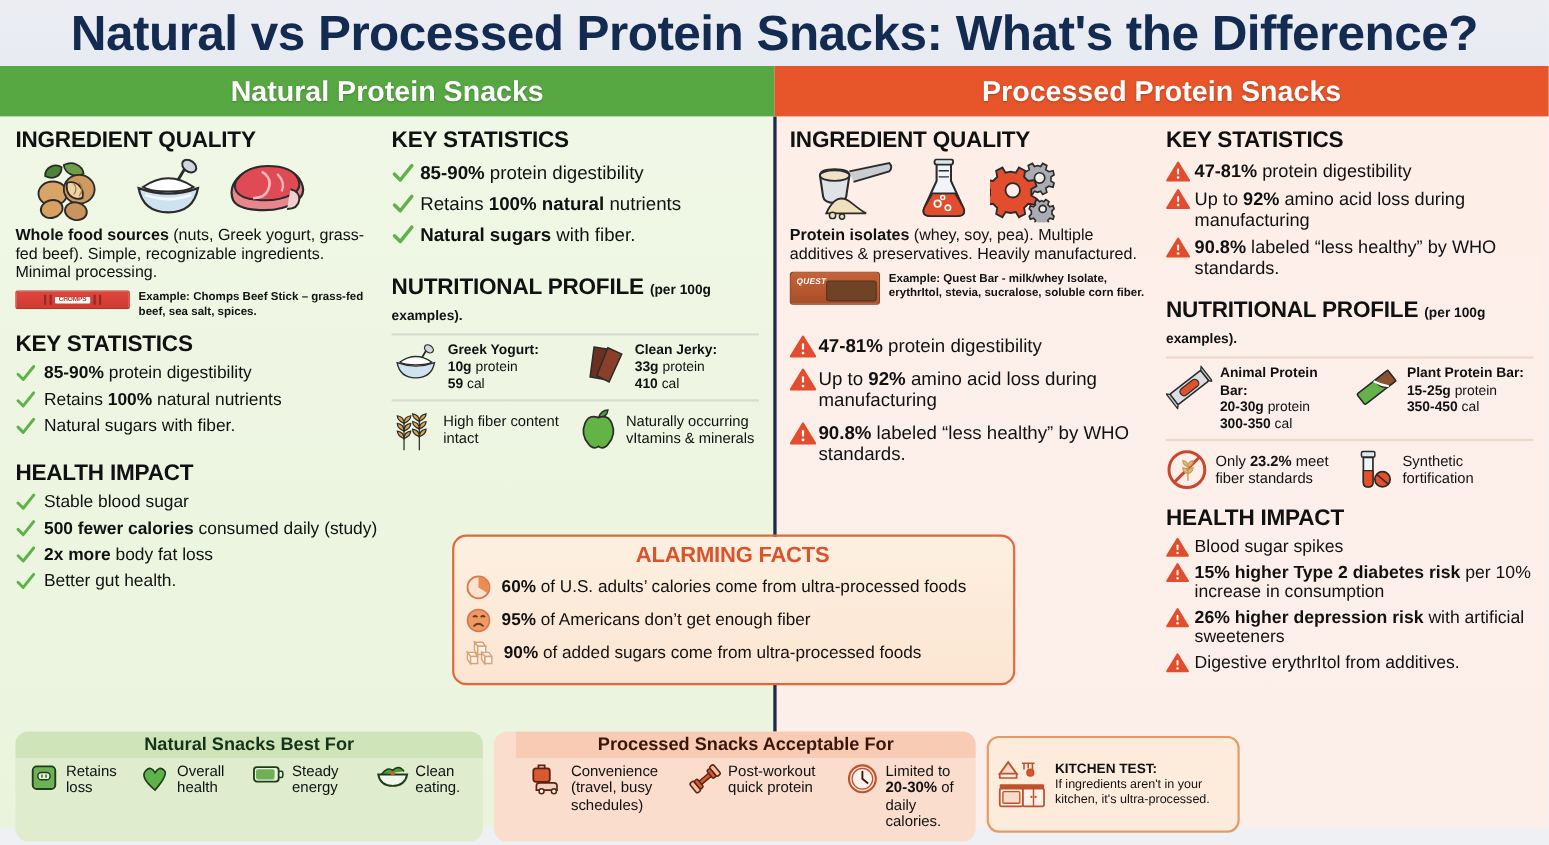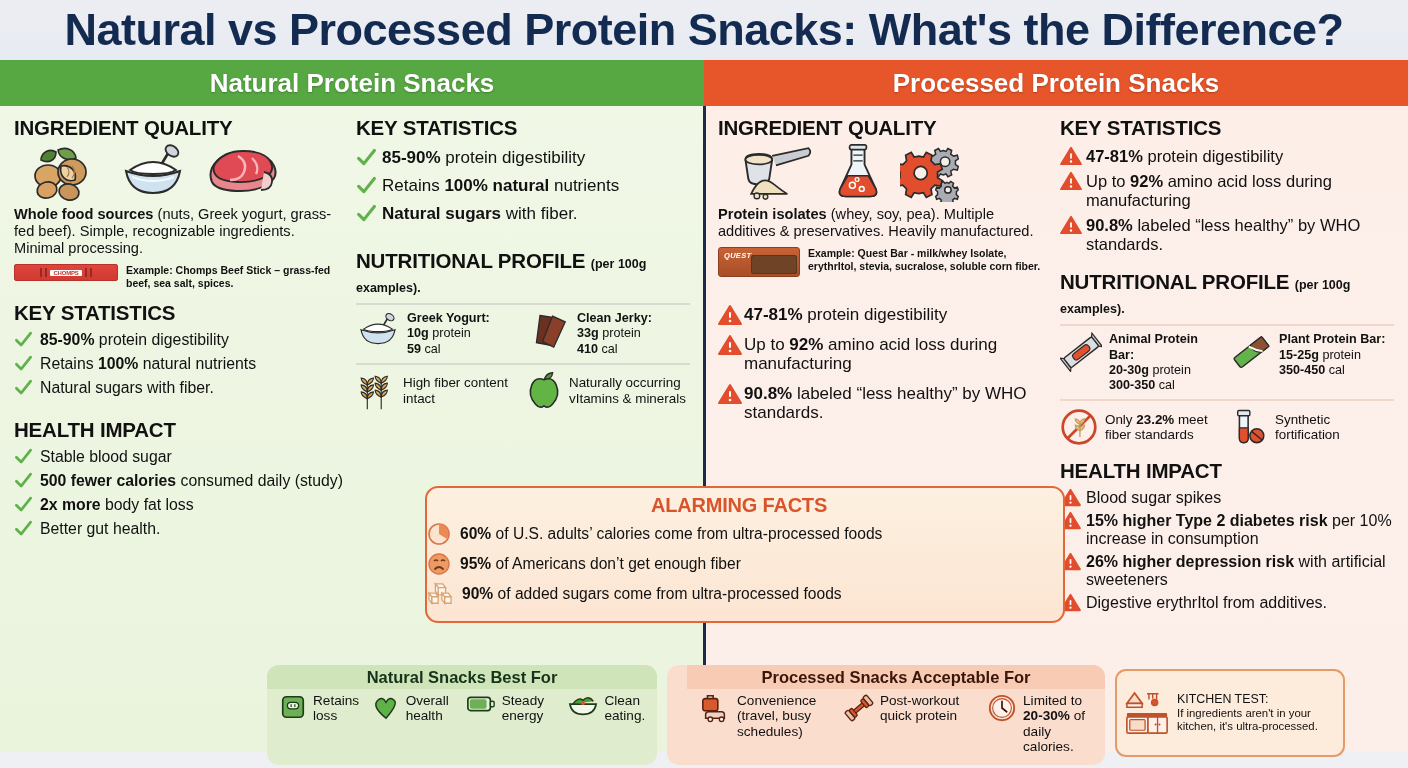--- a/index.html
+++ b/index.html
@@ -107,24 +107,24 @@
   .nutri .cell .t .hd { font-weight: 800; }
   .nutri .cell .t b { font-weight: 800; }
 
   .fact2 { display: flex; gap: 6px; margin-top: 2px; }
   .fact2 .cell { display: flex; gap: 7px; width: 50%; align-items: center; }
   .fact2 .cell .t { font-size: 13.4px; line-height: 1.16; }
   .fact2 .cell .t b { font-weight: 800; }
 
   
   .alarm {
-    position: absolute; left: 425px; top: 486px; width: 640px; height: 137px;
+    position: absolute; left: 411px; top: 486px; width: 512px; height: 137px;
     background: linear-gradient(180deg,#fdf0e0,#fce5d2);
     border: 2.5px solid #e2683a; border-radius: 13px; z-index: 6;
-    padding: 6px 12px 0 0;
+    padding: 6px 12px 0 10px;
   }
   .alarm h3 {
     text-align: center; font-size: 20px; font-weight: 800; color: #d9532b;
     letter-spacing: -.2px; margin-bottom: 2px;
   }
   .alarm .arow {
     display: flex; align-items: center; gap: 9px;
     font-size: 15.6px; line-height: 1.1; padding: 3px 0;
   }
   .alarm .arow b { font-weight: 800; }
@@ -141,32 +141,32 @@
   .bcard { border-radius: 12px; overflow: hidden; }
   .bcard .bhd {
     text-align: center; font-weight: 800; font-size: 16.5px;
     padding: 3px 0 2px;
   }
   .bcard .bbody { display: flex; gap: 10px; padding: 4px 10px 0 12px; }
   .bitem { display: flex; gap: 6px; align-items: flex-start; }
   .bitem .t { font-size: 13.6px; line-height: 1.13; }
   .bitem .t b { font-weight: 800; }
 
-  .bcard.green { width: 390px; background: #dfeccd; margin-left: 253px; }
+  .bcard.green { width: 425px; background: #dfeccd; }
   .bcard.green .bhd { background: #cfe4b8; color: #15331a; }
   .bcard.orange { width: 438px; background: #fbddcd; padding-left: 20px; }
   .bcard.orange .bhd { background: #f8cbb4; color: #3a1608; }
 
   .kitchen {
     width: 230px; height: 88px; margin-top: 4px;
     background: #fdecdc; border: 2px solid #e59a6a; border-radius: 11px;
     display: flex; gap: 7px; align-items: center; padding: 5px 7px;
   }
   .kitchen .kt { font-size: 11.4px; line-height: 1.17; }
-  .kitchen .kt .kh { font-weight: 400; font-size: 12.4px; }
+  .kitchen .kt .kh { font-weight: 700; font-size: 12.4px; }
 
   svg { display: block; }
 </style>
 </head>
 <body>
 
 <div class="page">
 
   <div class="title-bar">
     <h1>Natural vs Processed Protein Snacks: What's the Difference?</h1>

